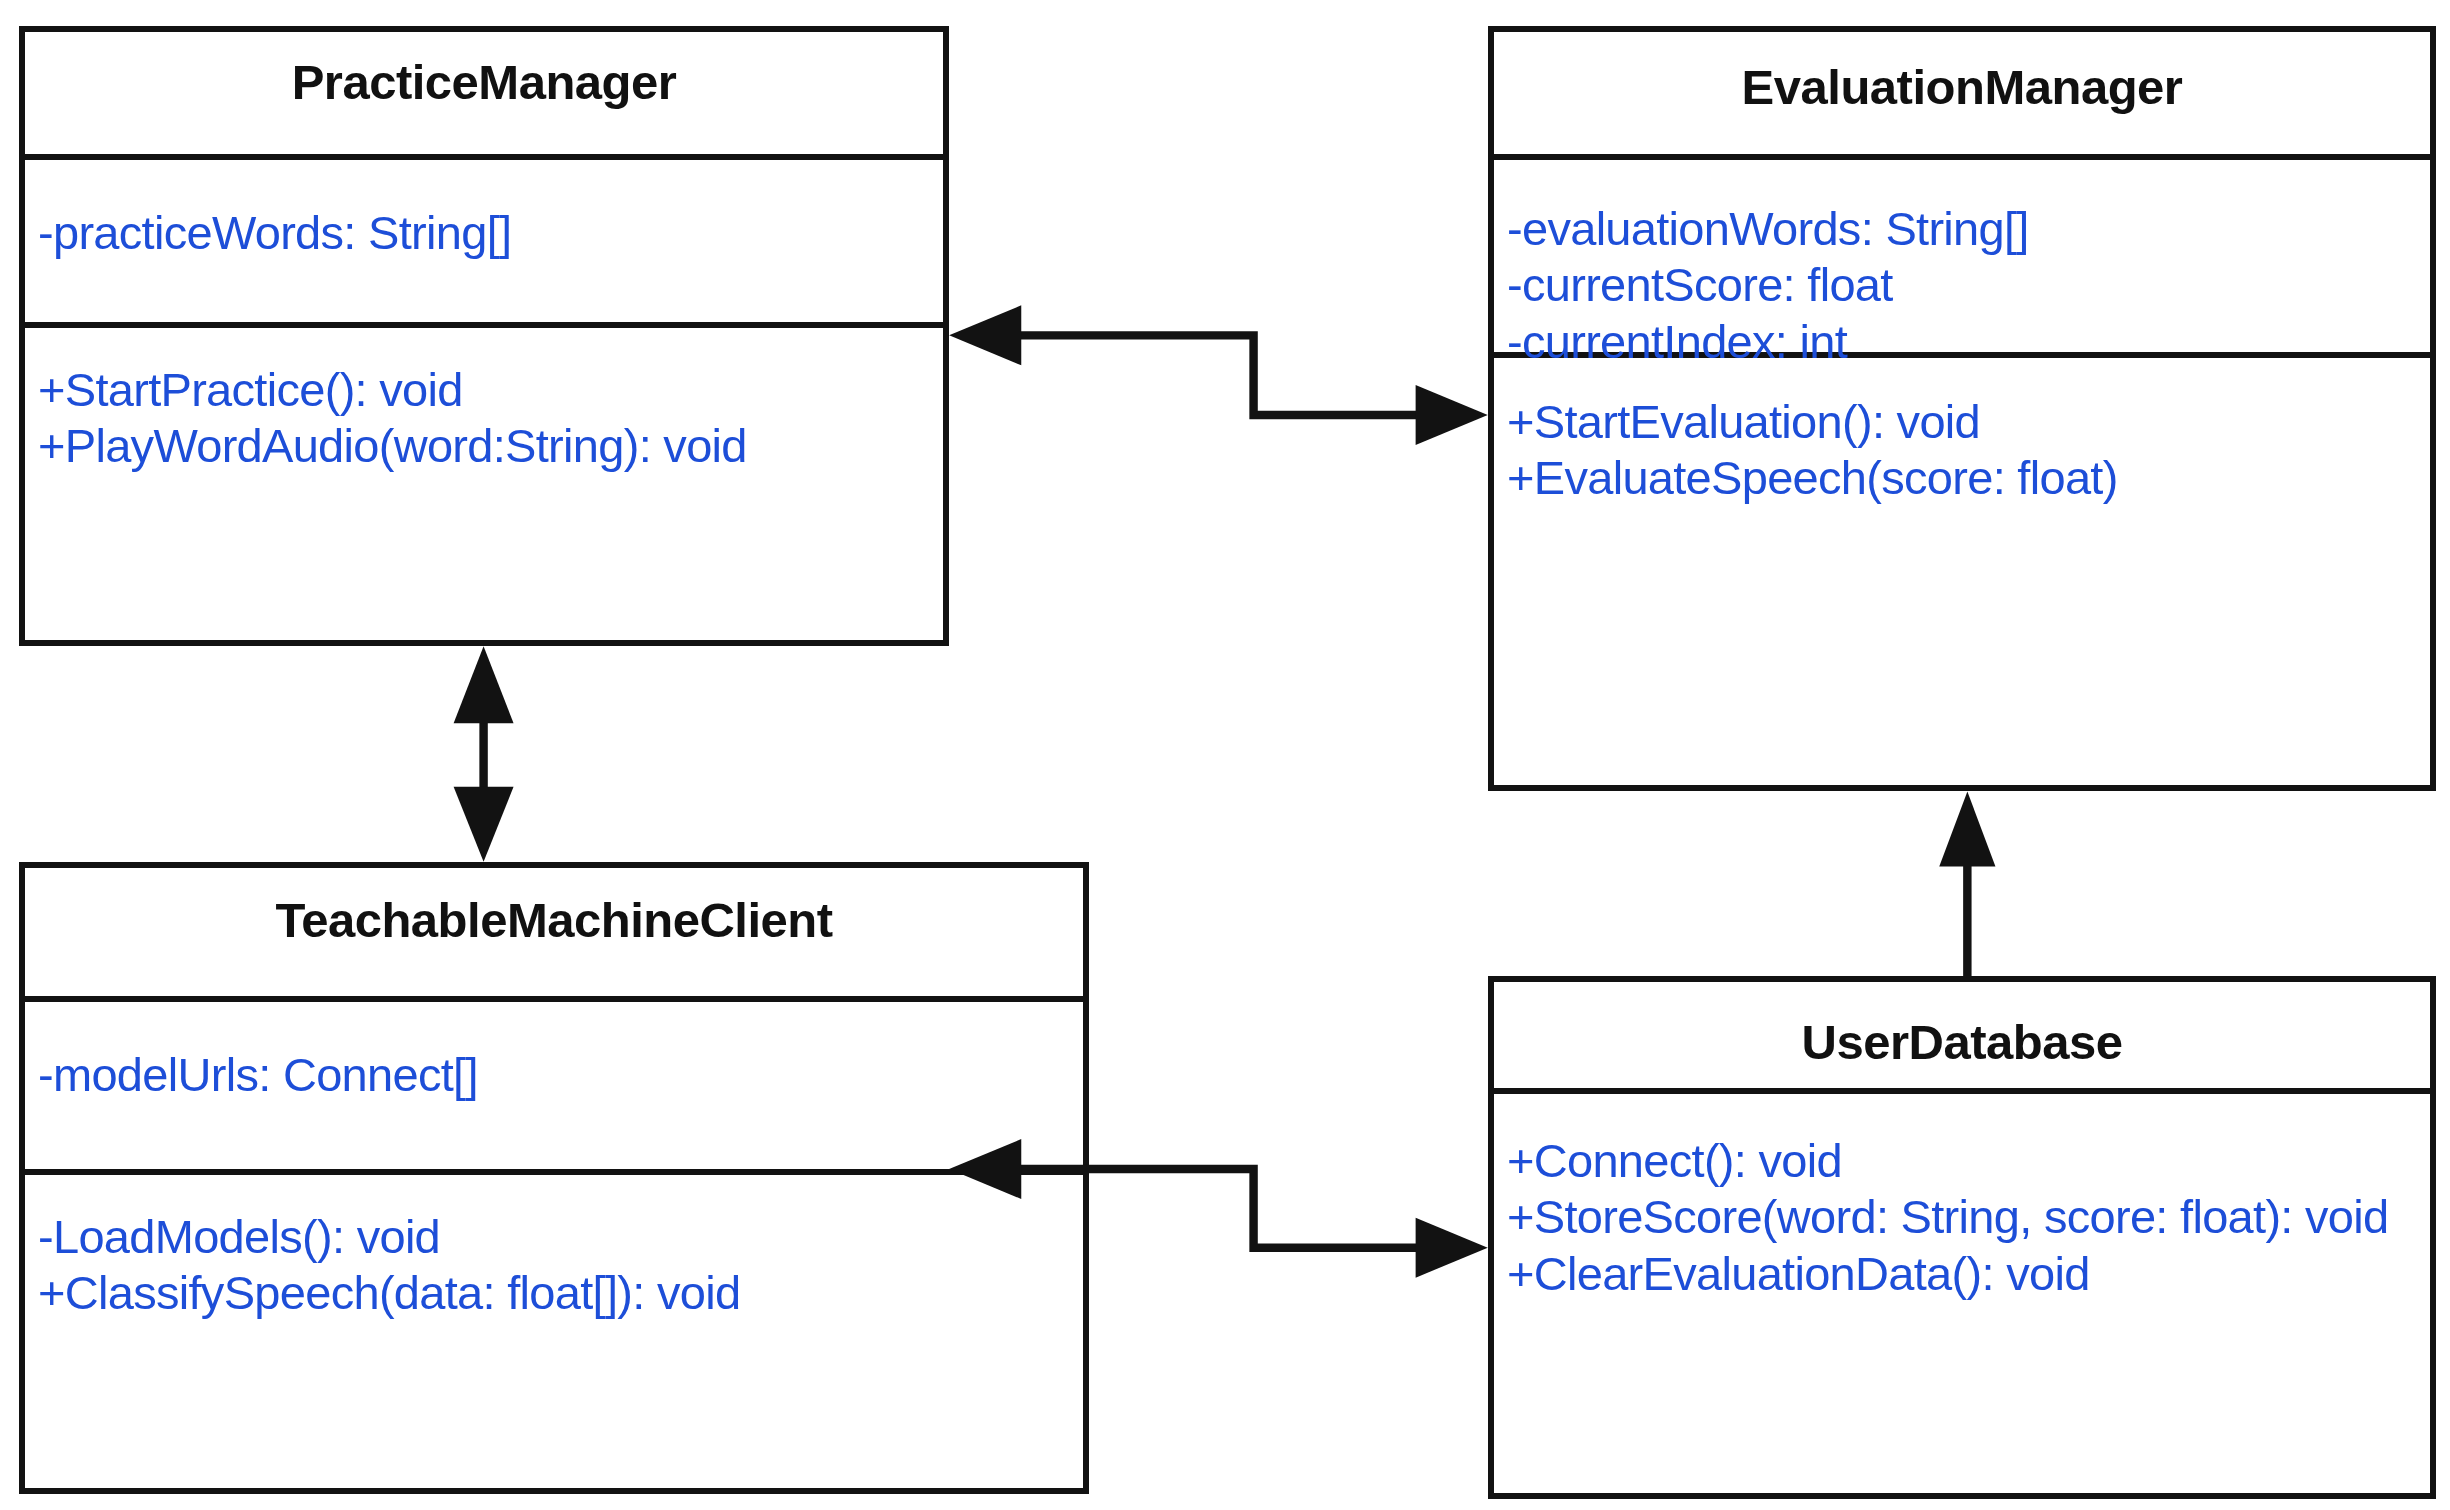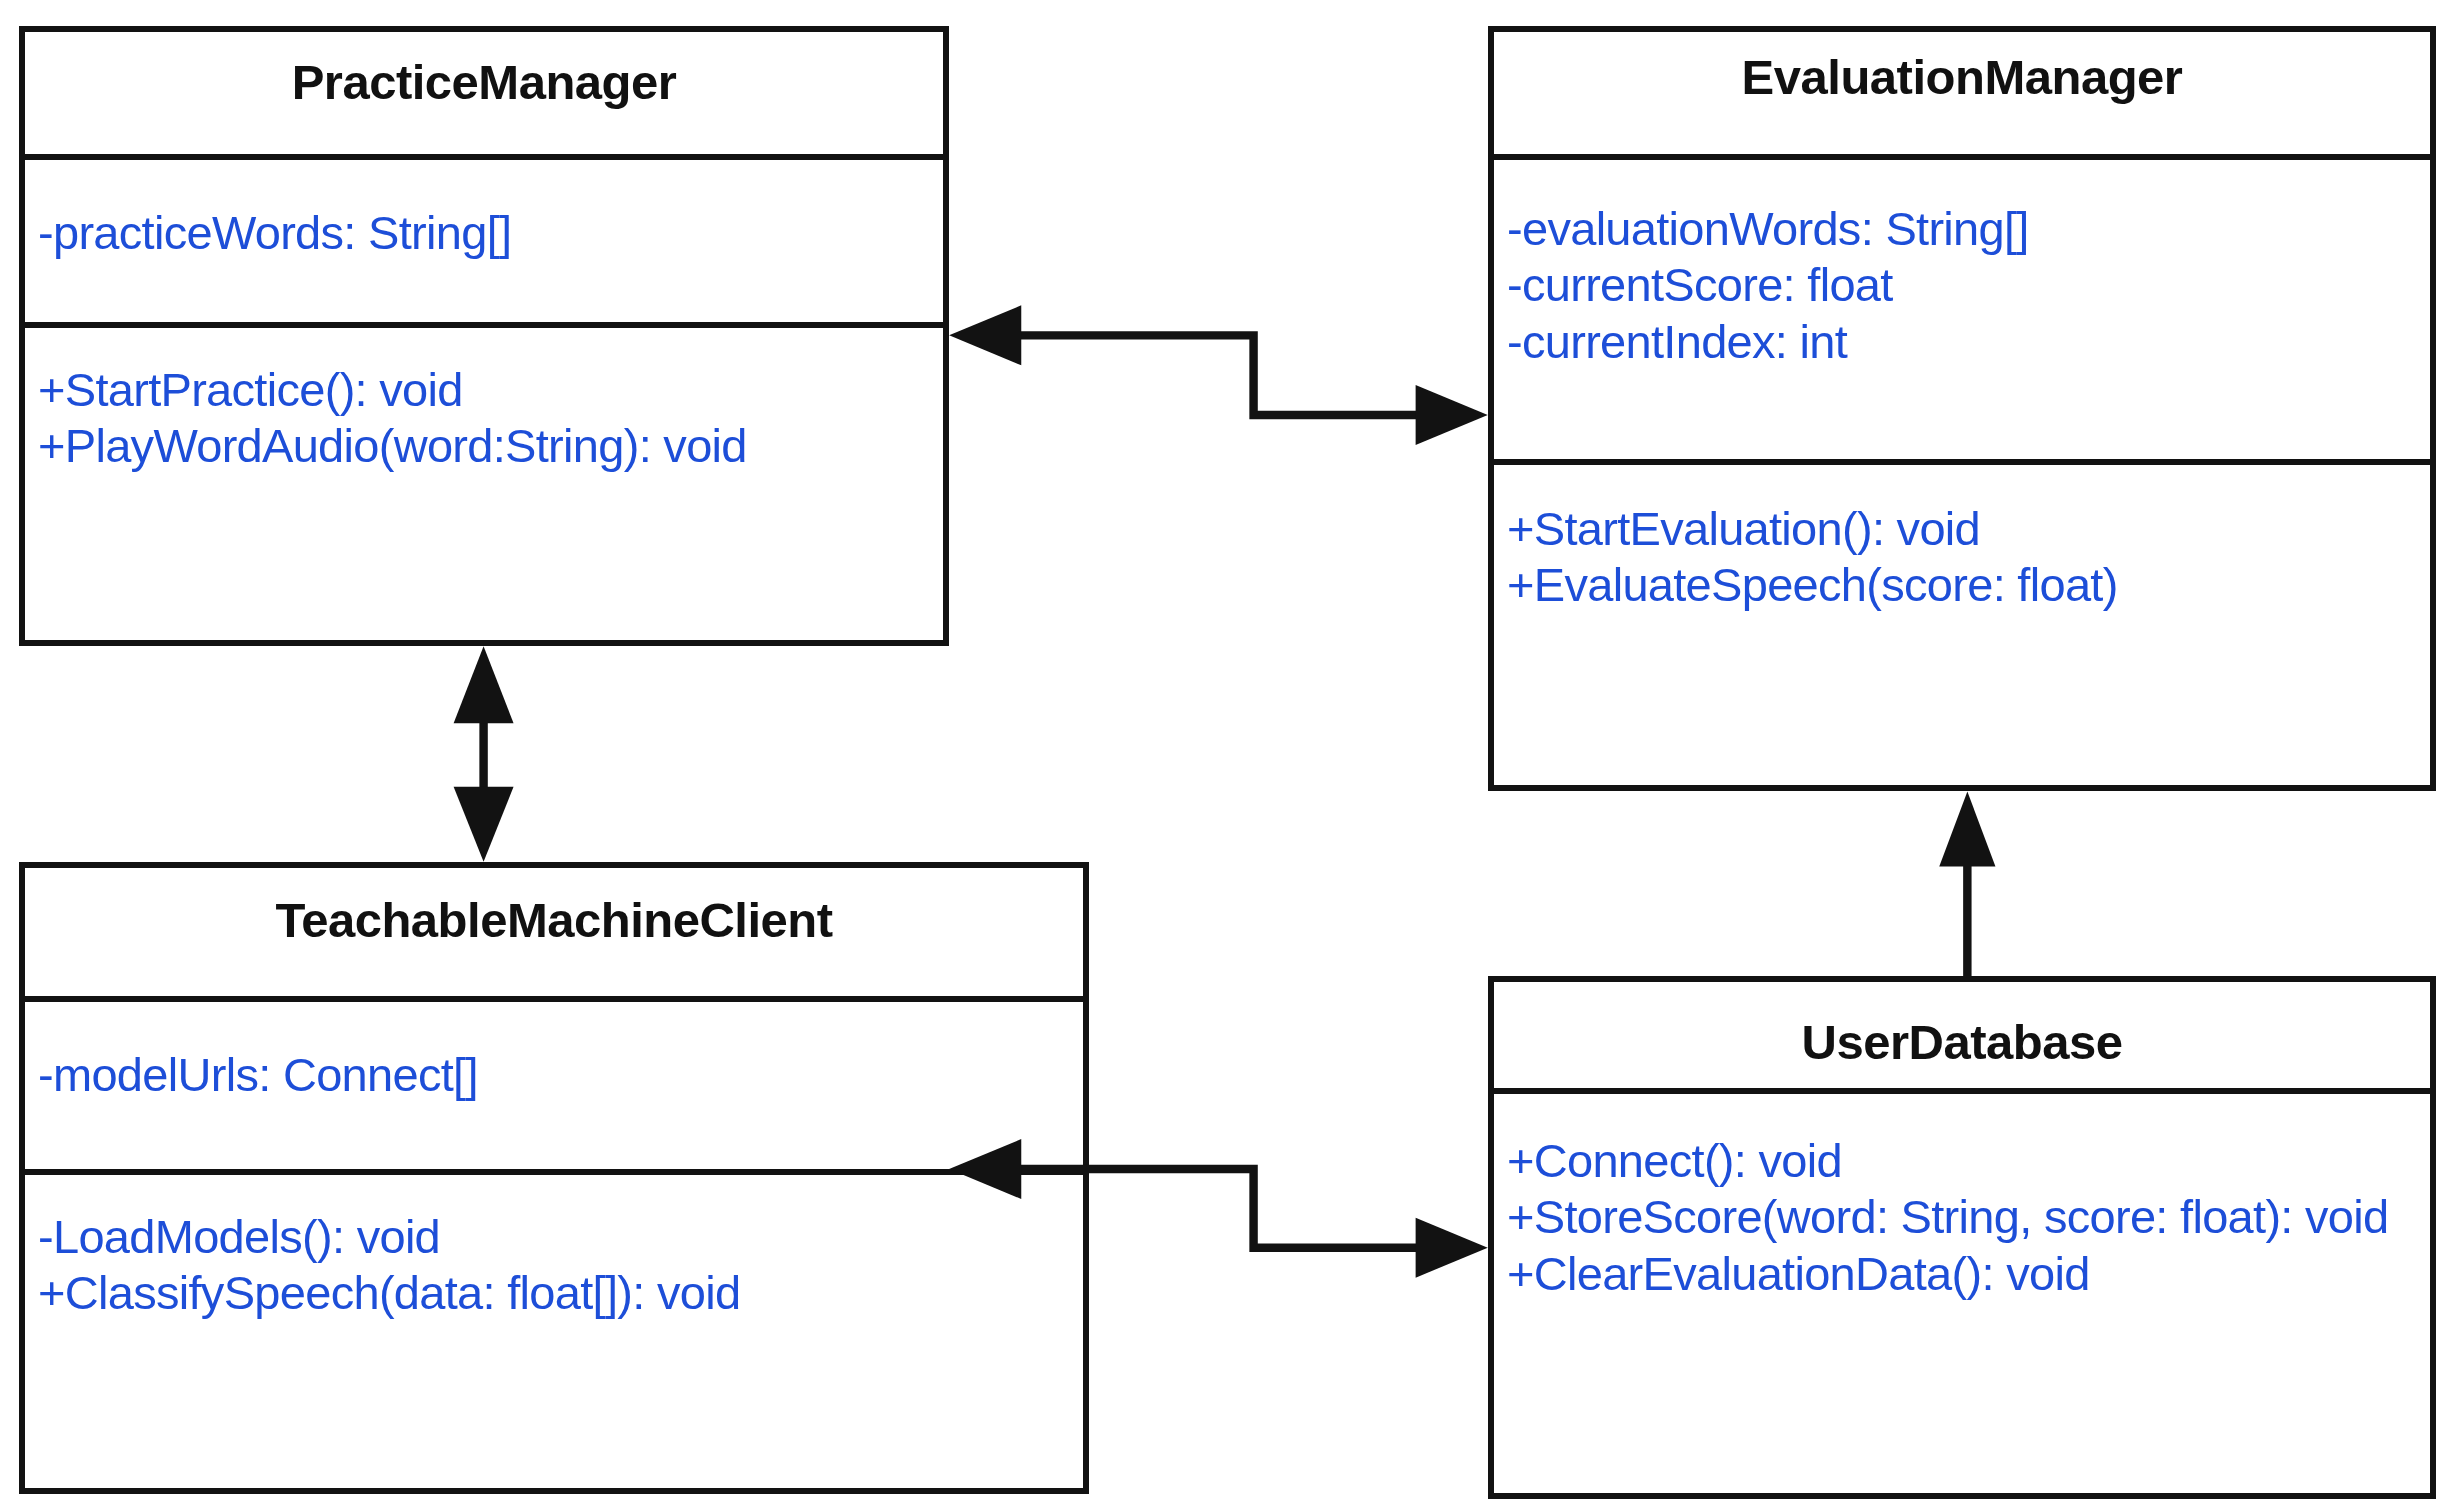--- a/index.html
+++ b/index.html
@@ -79,24 +79,24 @@
     </div>
     <div class="uml-compartment" style="flex:1; padding:34px 20.6px 0 13px;">
       <div class="uml-member-list">
         <div class="uml-member">+StartPractice(): void</div>
         <div class="uml-member">+PlayWordAudio(word:String): void</div>
       </div>
     </div>
   </div>
 
   <div class="uml-class" style="left:1488px; top:26px; width:948px; height:765px;">
-    <div class="uml-compartment divided" style="height:128px; padding-top:19px;">
+    <div class="uml-compartment divided" style="height:128px; padding-top:29px;">
       <div class="uml-title">EvaluationManager</div>
     </div>
-    <div class="uml-compartment divided" style="height:305px; padding:41px 0 6px 13px;">
+    <div class="uml-compartment divided" style="height:198px; padding:41px 0 6px 13px;">
       <div class="uml-member-list">
         <div class="uml-member">-evaluationWords: String[]</div>
         <div class="uml-member">-currentScore: float</div>
         <div class="uml-member">-currentIndex: int</div>
       </div>
     </div>
     <div class="uml-compartment" style="flex:1; padding:36px 13px 0 13px;">
       <div class="uml-member-list">
         <div class="uml-member">+StartEvaluation(): void</div>
         <div class="uml-member">+EvaluateSpeech(score: float)</div>

